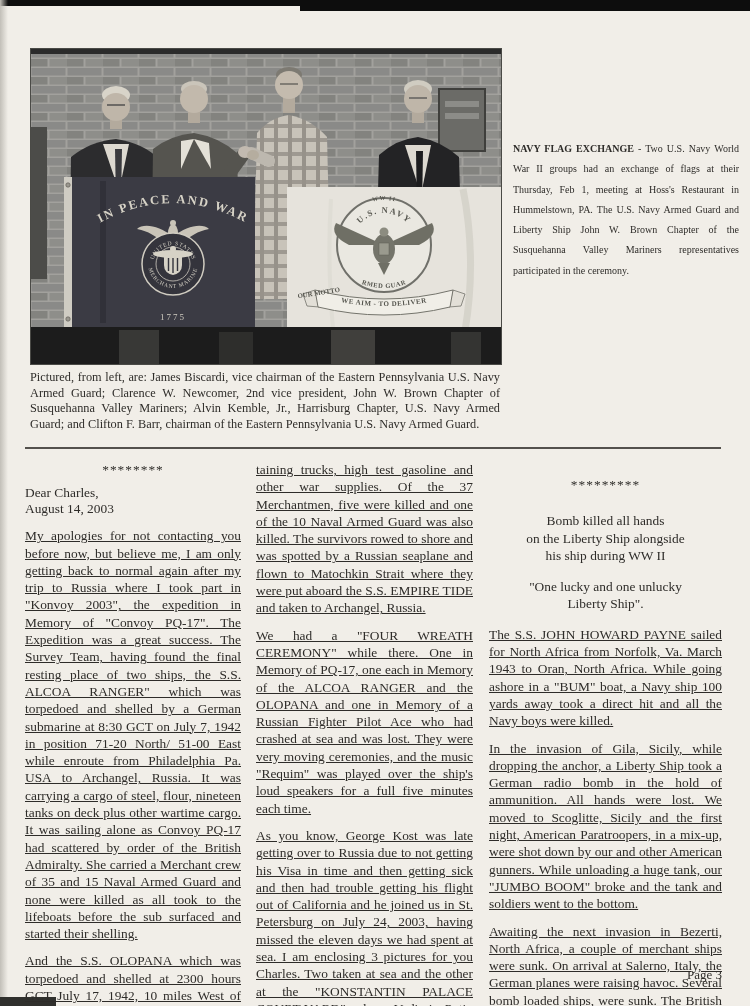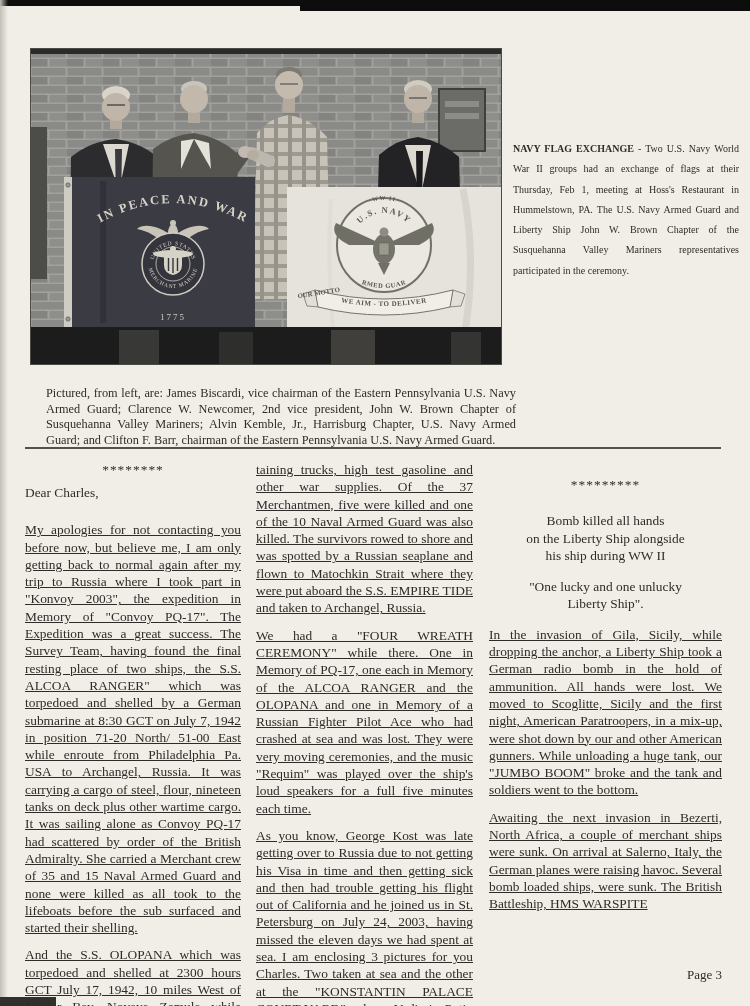--- a/index.html
+++ b/index.html
@@ -16,33 +16,33 @@
     border:1px solid #4a4a46;background:#8a8a86;
   }
   .photo svg{display:block;}
   .photo svg text{font-family:"Liberation Serif", serif;}
   .news{
     position:absolute;left:513px;top:139px;width:226px;
     font-size:10px;line-height:20.3px;text-align:justify;
   }
   .news .news-title{font-weight:bold;}
   .caption{
-    position:absolute;left:30px;top:370px;width:470px;margin:16px;
+    position:absolute;left:30px;top:370px;width:470px;margin:0;
     font-size:12.3px;line-height:15.6px;text-align:justify;
   }
   .rule{position:absolute;left:25px;top:447px;width:696px;height:2px;background:#54514d;}
   .col{position:absolute;top:461px;font-size:13.4px;line-height:17.3px;text-align:justify;}
   .col1{left:25px;width:216px;}
   .col2{left:256px;width:217px;}
   .col3{left:489px;width:233px;}
   .col p{margin:0 0 10px 0;text-decoration:underline;}
   .col p.tight{margin-top:1px;}
   .stars{text-align:center;letter-spacing:1px;margin-bottom:7px;}
   .col3 .stars{margin-top:15px;margin-bottom:0;}
-  .addr{margin-bottom:20px;}
+  .addr{margin-bottom:10px;}
   .addr div{line-height:16px;}
   .heading-block{text-align:center;white-space:pre-line;margin-top:19px;line-height:17.5px;}
   .subheading-block{text-align:center;white-space:pre-line;margin-top:13px;margin-bottom:13px;line-height:17.5px;}
   .pageno{position:absolute;right:28px;top:967px;font-size:13px;}
   .bottom-mark{position:absolute;left:0;top:997px;width:56px;height:9px;background:#30302d;}
 </style>
 </head>
 <body>
 
 <div class="page">
@@ -208,38 +208,40 @@
   <div class="news"><span class="news-title">NAVY FLAG EXCHANGE</span><span> - Two U.S. Navy World War II groups had an exchange of flags at their Thursday, Feb 1, meeting at Hoss's Restaurant in Hummelstown, PA. The U.S. Navy Armed Guard and Liberty Ship John W. Brown Chapter of the Susquehanna Valley Mariners representatives participated in the ceremony.</span></div>
 
   <p class="caption">Pictured, from left, are: James Biscardi, vice chairman of the Eastern Pennsylvania U.S. Navy Armed Guard; Clarence W. Newcomer, 2nd vice president, John W. Brown Chapter of Susquehanna Valley Mariners; Alvin Kemble, Jr., Harrisburg Chapter, U.S. Navy Armed Guard; and Clifton F. Barr, chairman of the Eastern Pennsylvania U.S. Navy Armed Guard.</p>
 
   <div class="rule"></div>
 
   <div class="col col1">
     <div class="stars">********</div>
     <div class="addr">
       <div>Dear Charles,</div>
+      <div>August 14, 2003</div>
     </div>
     <p>My apologies for not contacting you before now, but believe me, I am only getting back to normal again after my trip to Russia where I took part in "Konvoy 2003", the expedition in Memory of "Convoy PQ-17". The Expedition was a great success. The Survey Team, having found the final resting place of two ships, the S.S. ALCOA RANGER" which was torpedoed and shelled by a German submarine at 8:30 GCT on July 7, 1942 in position 71-20 North/ 51-00 East while enroute from Philadelphia Pa. USA to Archangel, Russia. It was carrying a cargo of steel, flour, nineteen tanks on deck plus other wartime cargo. It was sailing alone as Convoy PQ-17 had scattered by order of the British Admiralty. She carried a Merchant crew of 35 and 15 Naval Armed Guard and none were killed as all took to the lifeboats before the sub surfaced and started their shelling.</p>
     <p>And the S.S. OLOPANA which was torpedoed and shelled at 2300 hours GCT July 17, 1942, 10 miles West of Moller Bay, Novaya Zemula while enroute to Archangel, Russia from Philadelphia, Pa. USA with a cargo of war material con-</p>
   </div>
 
   <div class="col col2">
     <p>taining trucks, high test gasoline and other war supplies. Of the 37 Merchantmen, five were killed and one of the 10 Naval Armed Guard was also killed. The survivors rowed to shore and was spotted by a Russian seaplane and flown to Matochkin Strait where they were put aboard the S.S. EMPIRE TIDE and taken to Archangel, Russia.</p>
     <p>We had a "FOUR WREATH CEREMONY" while there. One in Memory of PQ-17, one each in Memory of the ALCOA RANGER and the OLOPANA and one in Memory of a Russian Fighter Pilot Ace who had crashed at sea and was lost. They were very moving ceremonies, and the music "Requim" was played over the ship's loud speakers for a full five minutes each time.</p>
     <p class="tight">As you know, George Kost was late getting over to Russia due to not getting his Visa in time and then getting sick and then had trouble getting his flight out of California and he joined us in St. Petersburg on July 24, 2003, having missed the eleven days we had spent at sea. I am enclosing 3 pictures for you Charles. Two taken at sea and the other at the "KONSTANTIN PALACE COURT-YARD" where Vadimir Putin entertains World Leaders.</p>
 
   </div>
 
   <div class="col col3">
     <div class="stars">*********</div>
     <div class="heading-block">Bomb killed all hands
 on the Liberty Ship alongside
 his ship during WW II</div>
     <div class="subheading-block">"One lucky and one unlucky
 Liberty Ship".</div>
+    <p>The S.S. JOHN HOWARD PAYNE sailed for North Africa from Norfolk, Va. March 1943 to Oran, North Africa. While going ashore in a "BUM" boat, a Navy ship 100 yards away took a direct hit and all the Navy boys were killed.</p>
     <p>In the invasion of Gila, Sicily, while dropping the anchor, a Liberty Ship took a German radio bomb in the hold of ammunition. All hands were lost. We moved to Scoglitte, Sicily and the first night, American Paratroopers, in a mix-up, were shot down by our and other American gunners. While unloading a huge tank, our "JUMBO BOOM" broke and the tank and soldiers went to the bottom.</p>
     <p>Awaiting the next invasion in Bezerti, North Africa, a couple of merchant ships were sunk. On arrival at Salerno, Italy, the German planes were raising havoc. Several bomb loaded ships, were sunk. The British Battleship, HMS WARSPITE</p>
   </div>
 
   <div class="pageno">Page 3</div>
 
 </div>
 
 </body></html>

